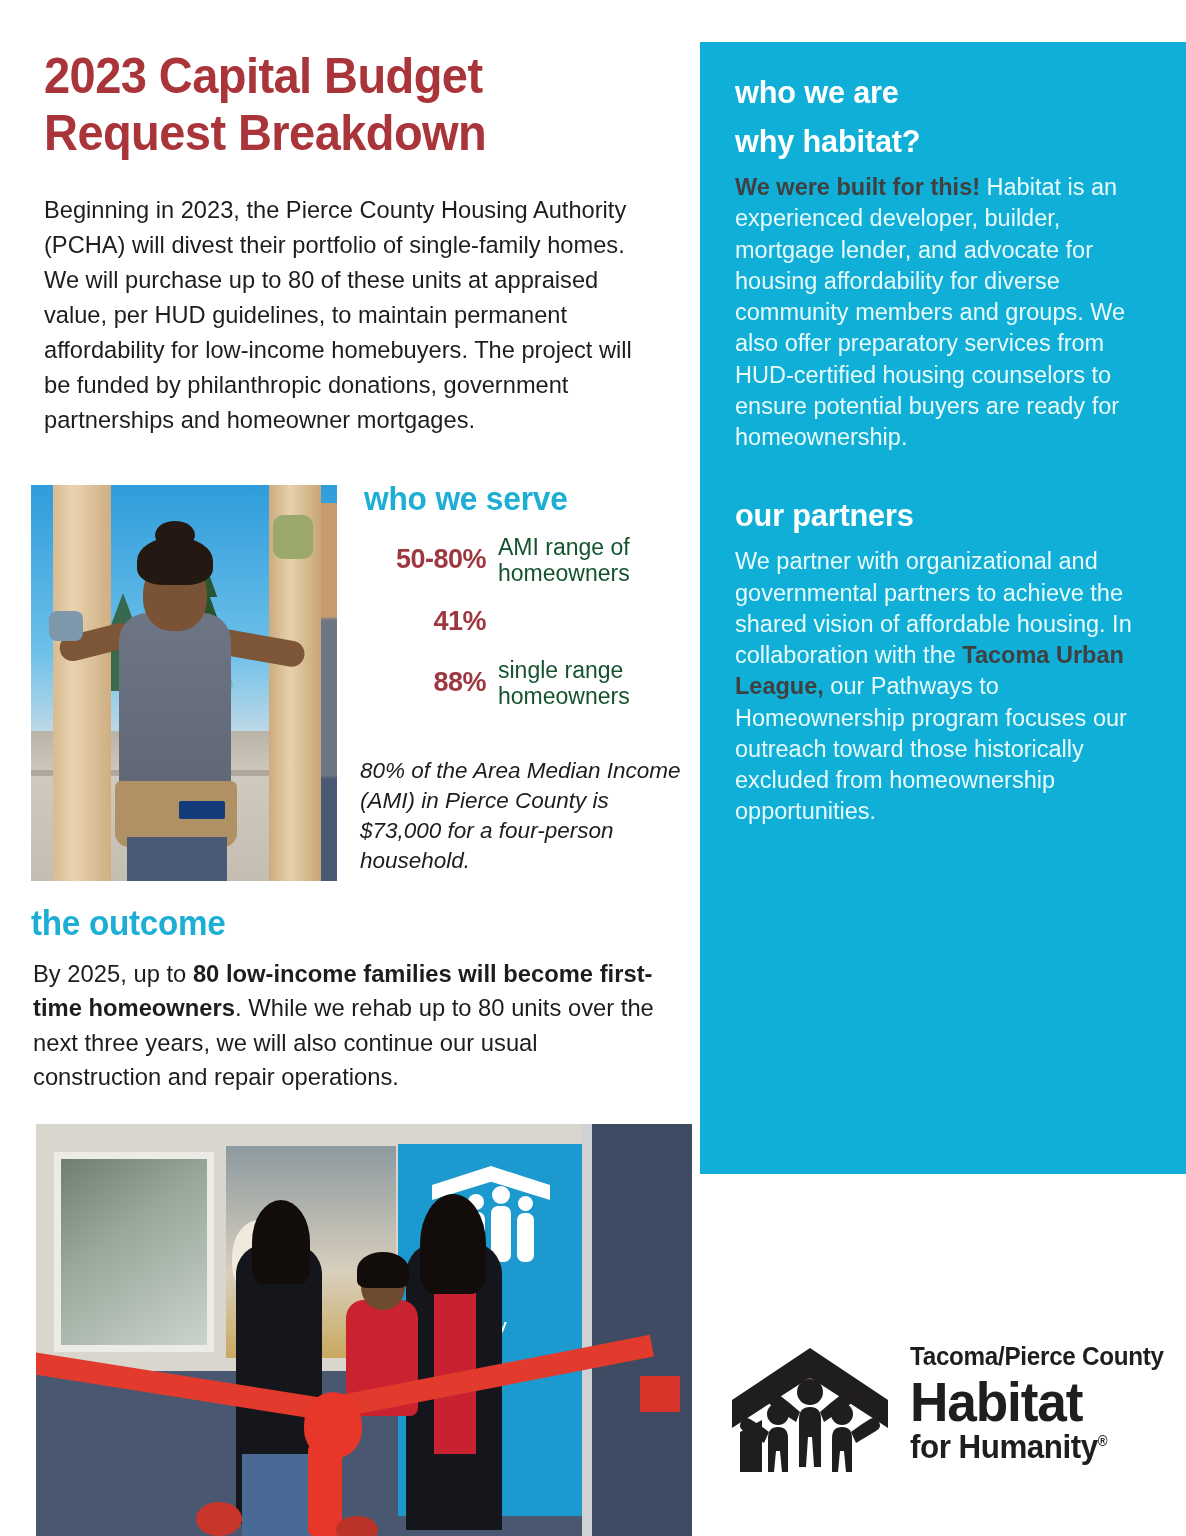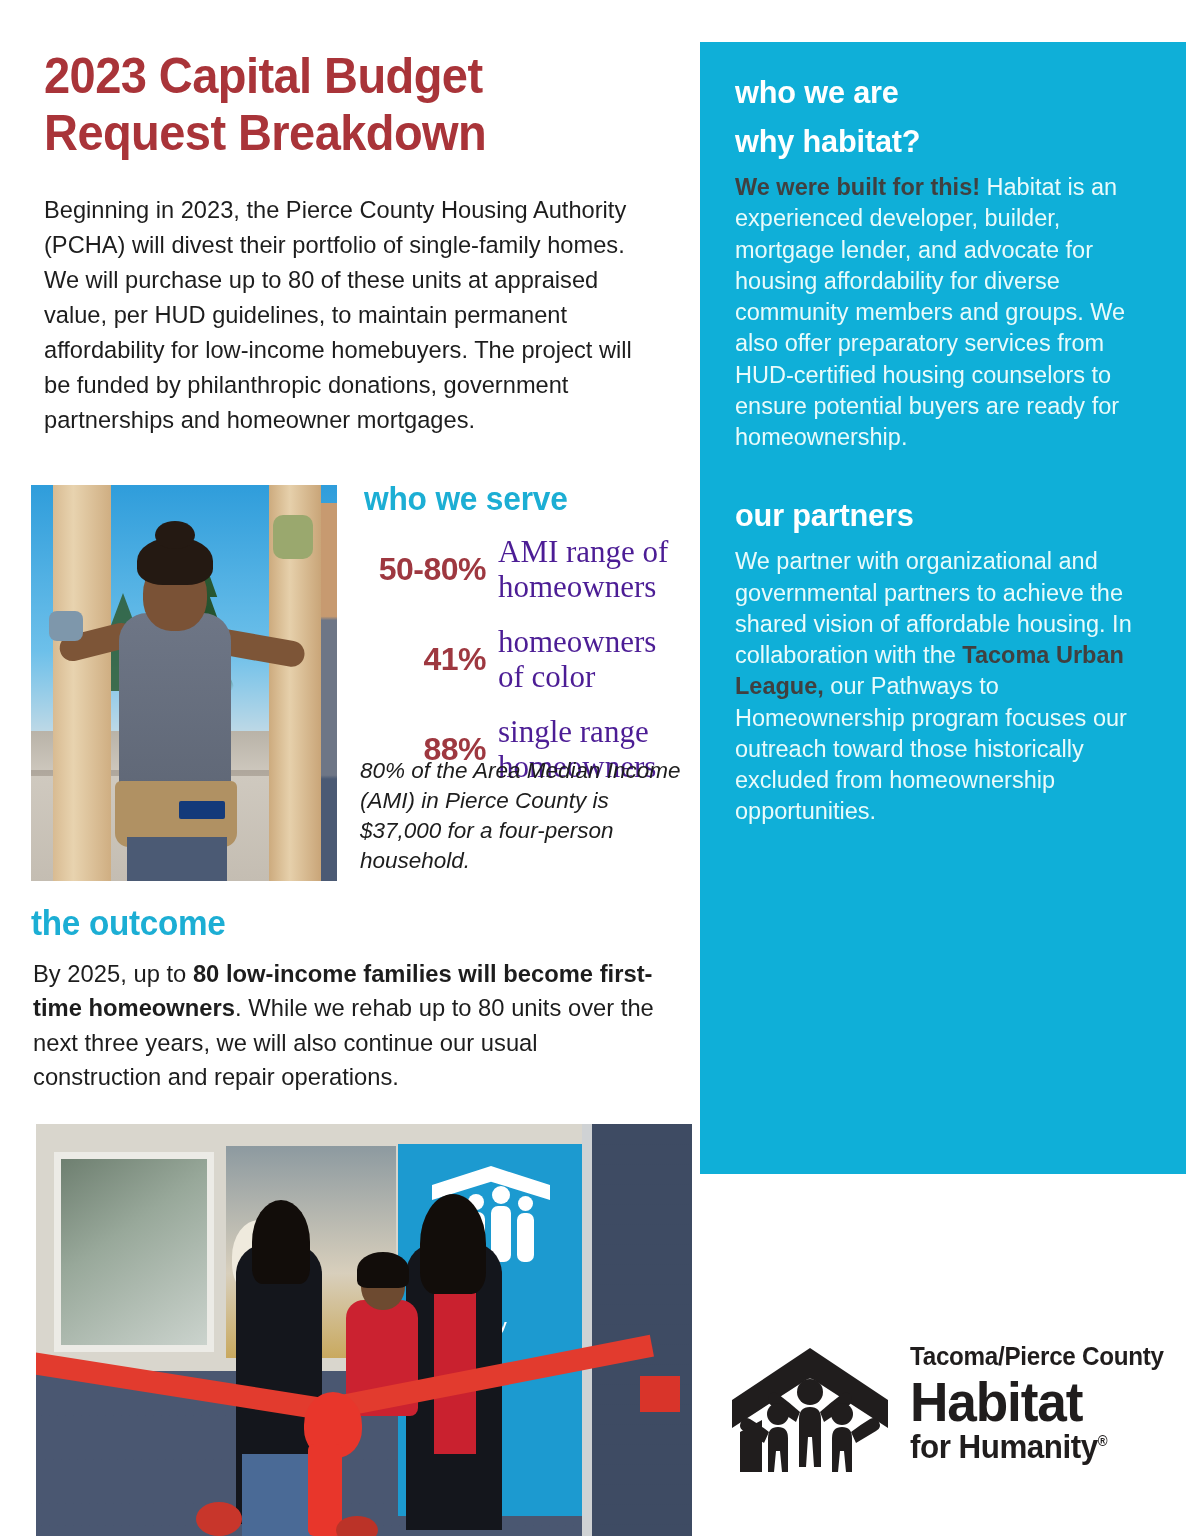--- a/index.html
+++ b/index.html
@@ -68,24 +68,24 @@
   
   .serve-head {
     position:absolute; left:364px; top:480px;
     font-size:33px; font-weight:700; color:#1CAED4; letter-spacing:-0.2px;
     transform:scaleX(0.96); transform-origin:left top;
   }
   .stats { position:absolute; left:358px; top:534px; width:330px; }
   .stat-row { display:flex; align-items:center; margin-bottom:20px; }
   .stat-num {
     width:140px; text-align:right; padding-right:12px;
-    font-size:32px; font-weight:700; color:#9E3840; letter-spacing:-0.5px;
+    font-size:27px; font-weight:700; color:#9E3840; letter-spacing:-0.5px;
     white-space:nowrap;
   }
-  .stat-label { font-size:31px; line-height:1.13; color:#4c1d95; flex:1;font-family:Liberation Serif, serif; }
+  .stat-label { font-size:23px; line-height:1.13; color:#14532d; flex:1; }
 
   .ami-note {
     position:absolute; left:360px; top:756px; width:328px;
     font-size:22.5px; line-height:1.33; font-style:italic; color:#1d1d1d;
   }
 
   
   .outcome-head {
     position:absolute; left:31px; top:903px;
     font-size:35px; font-weight:700; color:#1CAED4; letter-spacing:-0.3px;
@@ -207,29 +207,28 @@
 
   <h2 class="serve-head">who we serve</h2>
 
   <div class="stats">
     <div class="stat-row">
       <div class="stat-num">50-80%</div>
       <div class="stat-label">AMI range of homeowners</div>
     </div>
     <div class="stat-row">
       <div class="stat-num">41%</div>
-      <div class="stat-label">homeowners of color</div>
     </div>
     <div class="stat-row">
       <div class="stat-num">88%</div>
       <div class="stat-label">single range homeowners</div>
     </div>
   </div>
 
-  <p class="ami-note">80% of the Area Median Income (AMI) in Pierce County is $37,000 for a four-person household.</p>
+  <p class="ami-note">80% of the Area Median Income (AMI) in Pierce County is $73,000 for a four-person household.</p>
 
   <h2 class="outcome-head">the outcome</h2>
   <p class="outcome-para">
     <span>By 2025, up to </span><b>80 low-income families will become first-time homeowners</b><span>. While we rehab up to 80 units over the next three years, we will also continue our usual construction and repair operations.</span>
   </p>
 
   <div class="photo2">
     <div class="p2-wallTop"></div>
     <div class="p2-wallBot"></div>
     <div class="p2-window"></div>

